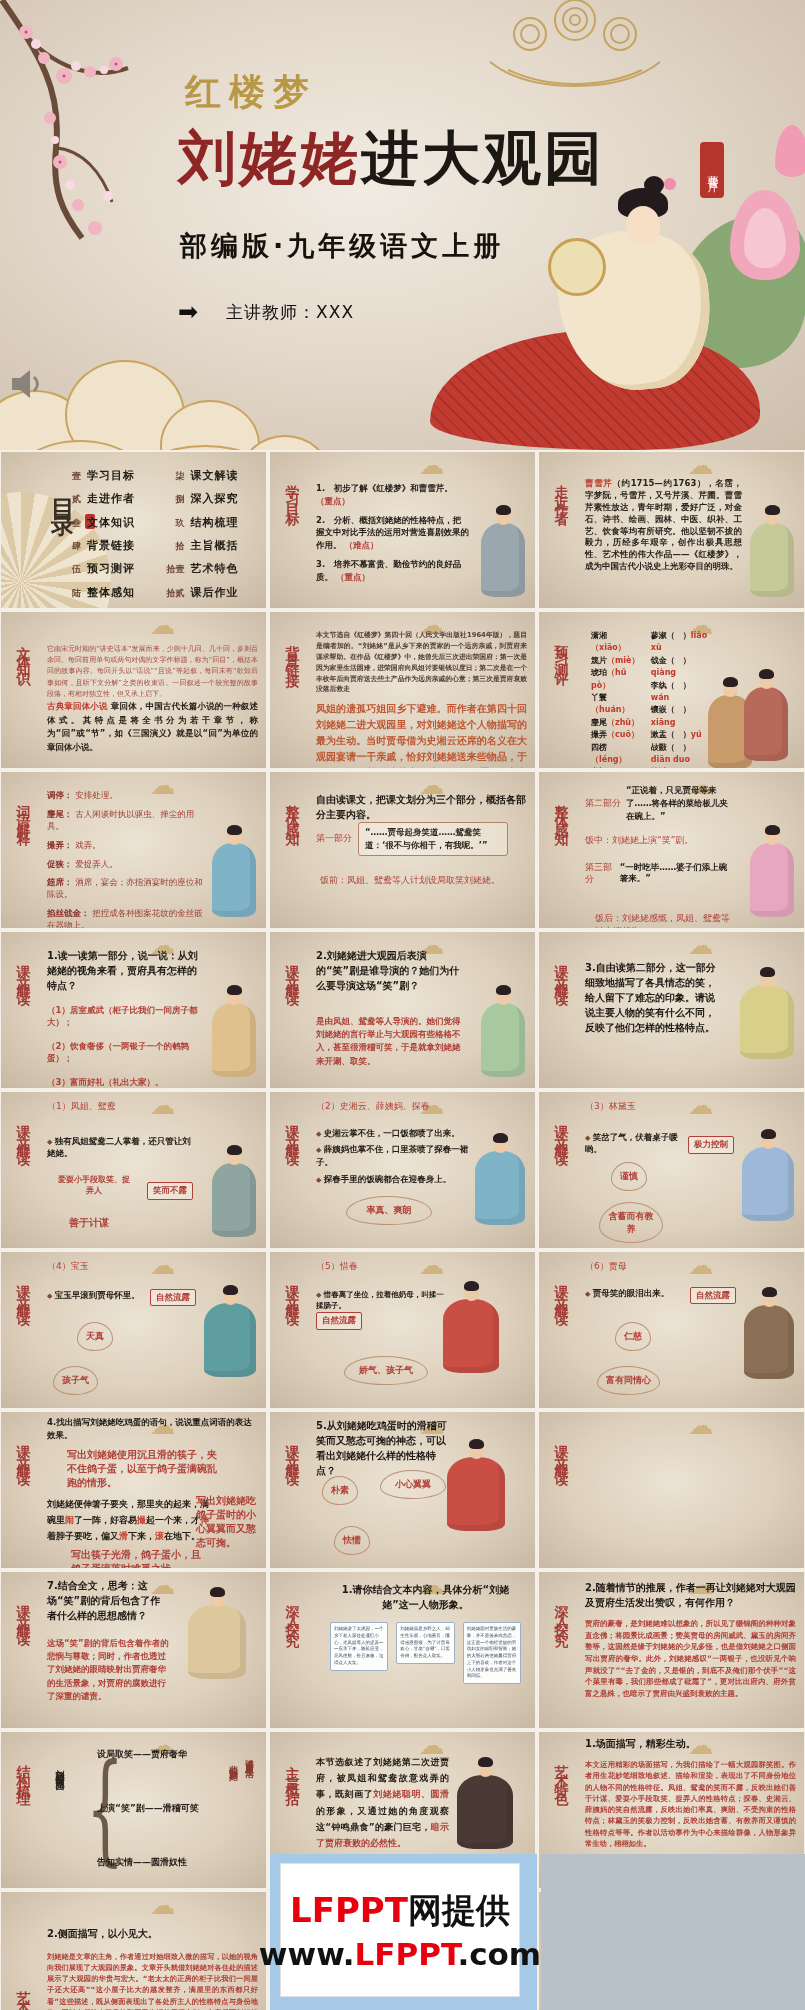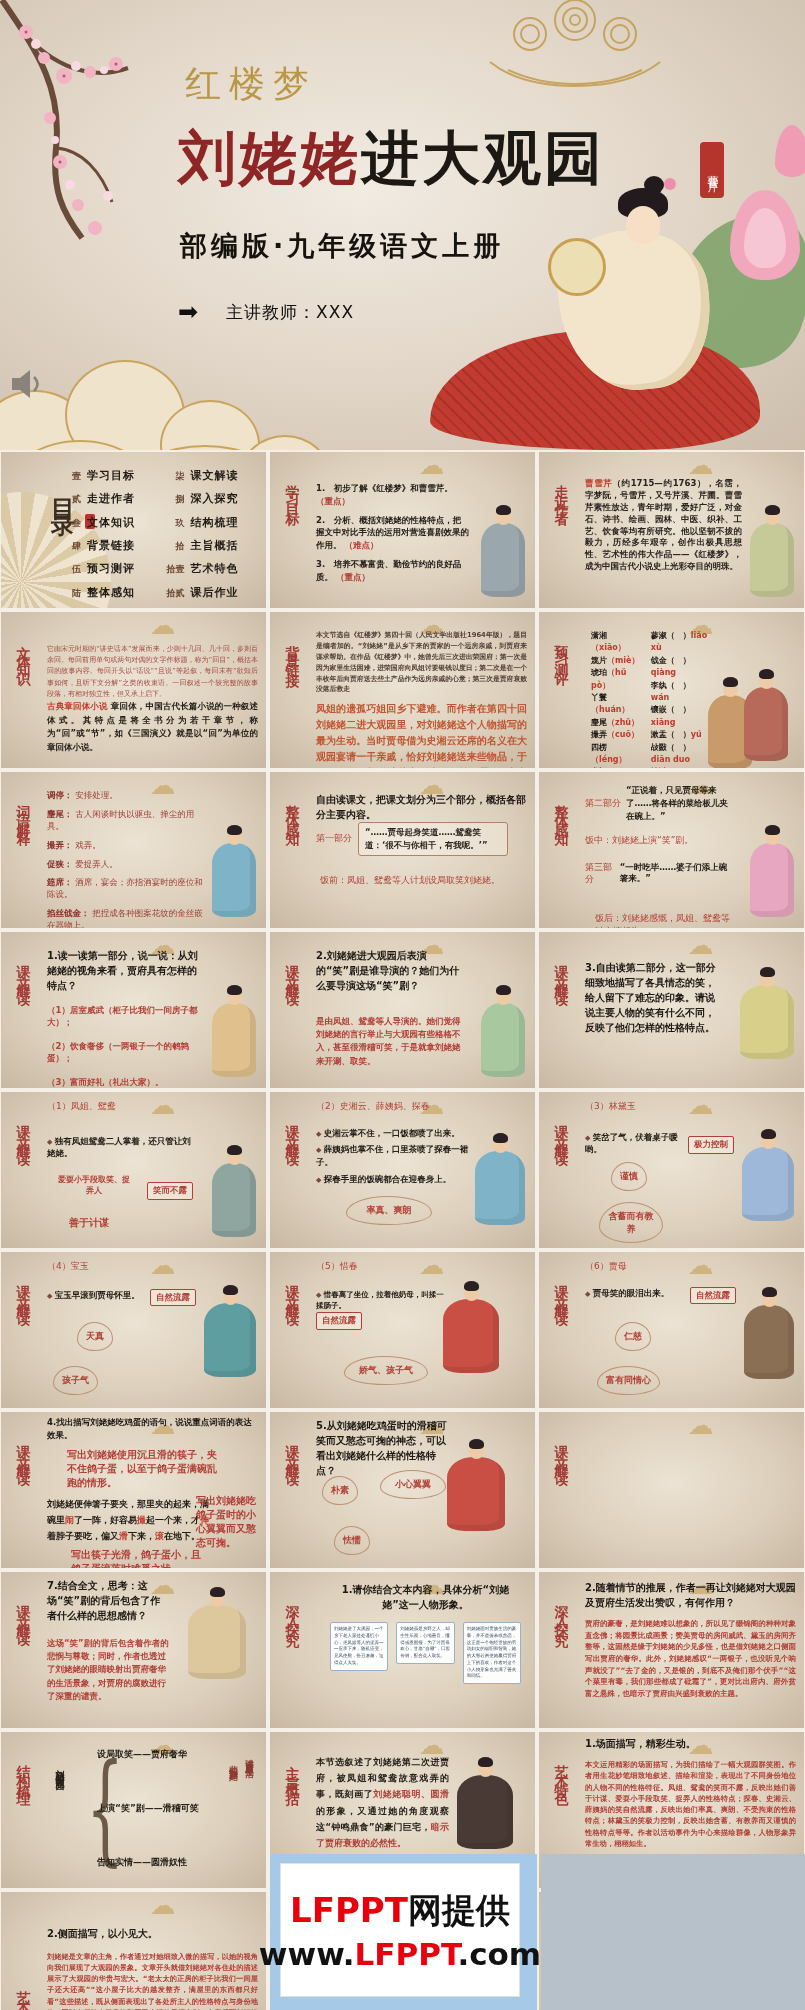--- a/index.html
+++ b/index.html
@@ -3,21 +3,21 @@
 <meta charset="utf-8">
 <style>
 *{margin:0;padding:0;box-sizing:border-box}
 html,body{background:#ddd}
 .page{position:relative;width:805px;height:2010px;margin:0 auto;background:#f4efe7;overflow:hidden;
   font-family:"DejaVu Sans","Liberation Sans",sans-serif;color:#222}
 
 
 .cover{position:relative;width:100%;height:450px;overflow:hidden;
   background:radial-gradient(ellipse at 45% 42%,#f1ebe2 0%,#e4d9cb 45%,#cdbeac 100%)}
-.series-title{position:absolute;left:185px;top:60px;font-size:36px;font-weight:normal;color:#b5923c;
+.series-title{position:absolute;left:185px;top:68px;font-size:36px;font-weight:bold;color:#b5923c;
   letter-spacing:8px;font-family:"DejaVu Serif","Liberation Serif",serif;opacity:.92}
 .main-title{position:absolute;left:178px;top:120px;font-size:58px;font-weight:bold;letter-spacing:3px;
   font-family:"DejaVu Serif","Liberation Serif",serif;white-space:nowrap}
 .title-red{color:#8e2626}.title-black{color:#1c1915}
 .cover-seal{position:absolute;left:700px;top:142px;width:24px;height:56px;background:#b5342c;border-radius:4px;
   color:#fff;writing-mode:vertical-rl;text-orientation:upright;font-size:11px;line-height:24px;
   display:flex;align-items:center;justify-content:center;letter-spacing:3px}
 .subtitle{position:absolute;left:180px;top:228px;font-size:27px;font-weight:bold;color:#16120e;letter-spacing:4px}
 .teacher-row{position:absolute;left:178px;top:300px;display:flex;align-items:center;gap:28px}
 .arrow-glyph{font-size:24px;color:#111;line-height:1}

